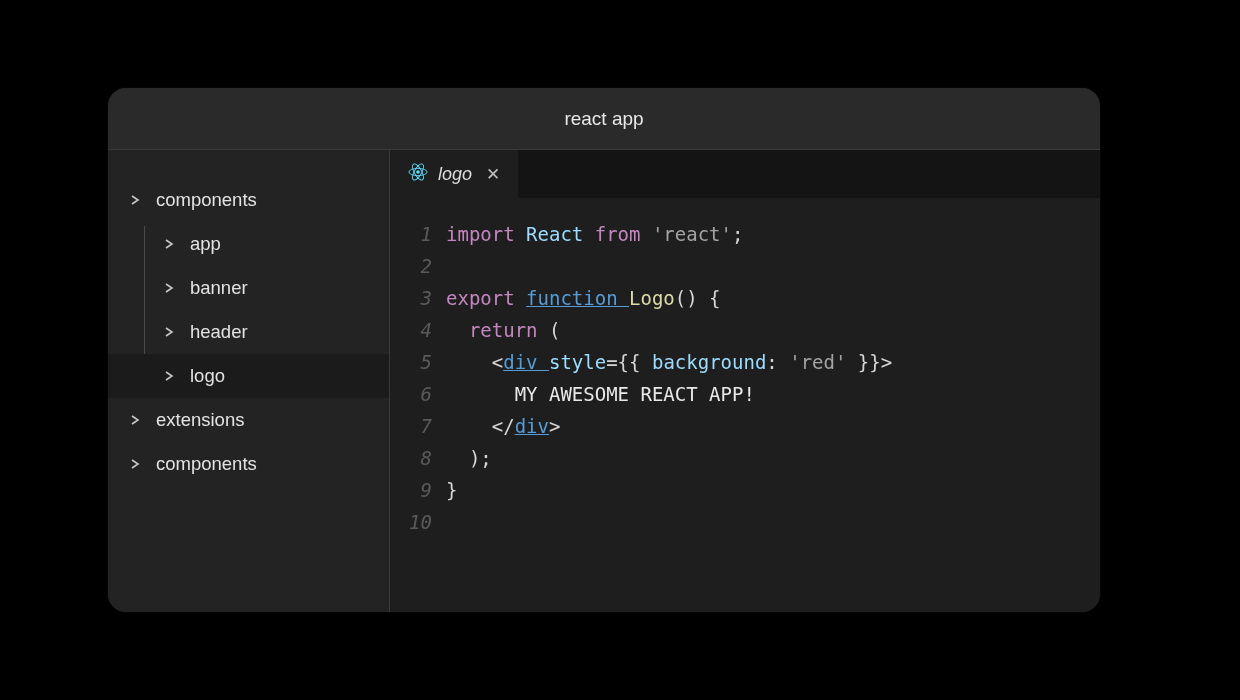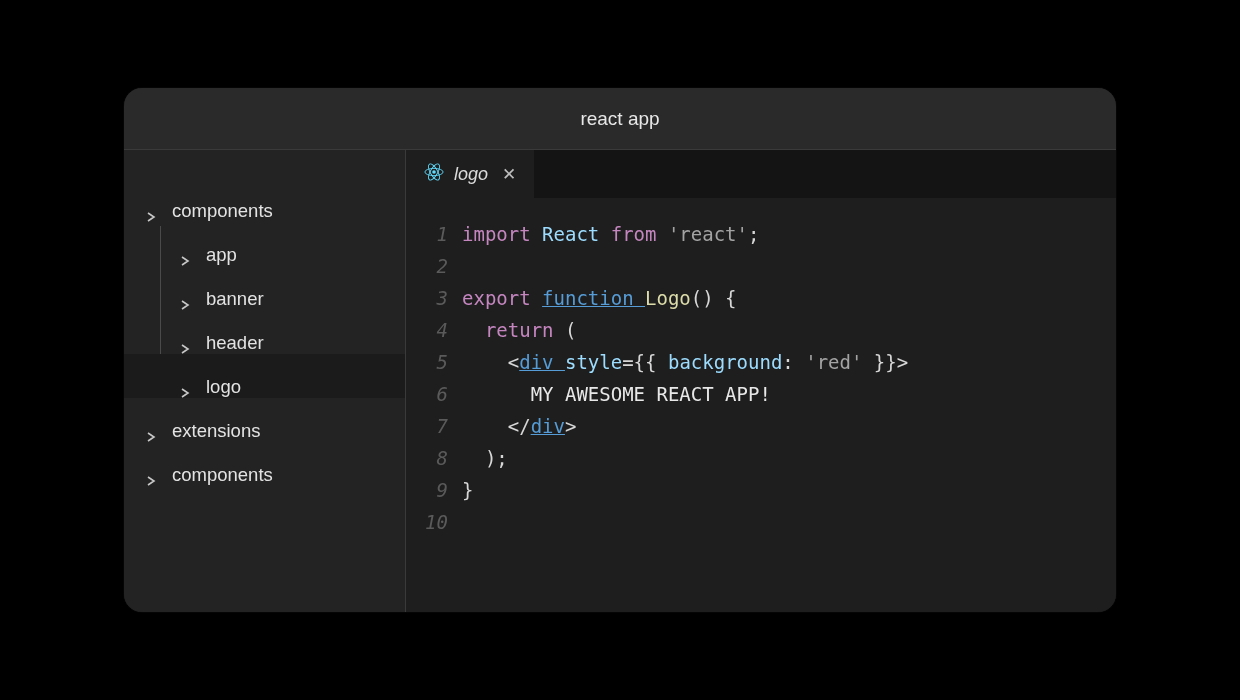--- a/index.html
+++ b/index.html
@@ -4,21 +4,21 @@
 <style>
   * { box-sizing: border-box; margin: 0; padding: 0; }
   html, body {
     width: 1240px; height: 700px;
     background: #000;
     font-family: -apple-system, BlinkMacSystemFont, "Segoe UI", Helvetica, Arial, sans-serif;
     overflow: hidden;
   }
   .window {
     position: absolute;
-    left: 124px; top: 88px;
+    left: 108px; top: 88px;
     width: 992px; height: 524px;
     background: #1e1e1e;
     border-radius: 18px;
     overflow: hidden;
     box-shadow: 0 0 0 1px rgba(255,255,255,0.02);
   }
   .titlebar {
     height: 62px;
     background: #2a2a2a;
     display: flex;
@@ -35,21 +35,21 @@
   .sidebar {
     width: 282px;
     background: #232323;
     border-right: 1px solid #3a3a3a;
     padding-top: 28px;
     color: #e3e3e3;
     font-size: 18.5px;
   }
   .tree-row {
     display: flex;
-    align-items: flex-end;
+    align-items: center;
     height: 44px;
     padding-left: 22px;
     cursor: pointer;
   }
   .tree-row.child {
     padding-left: 42px;
     position: relative;
   }
   .tree-children {
     position: relative;

